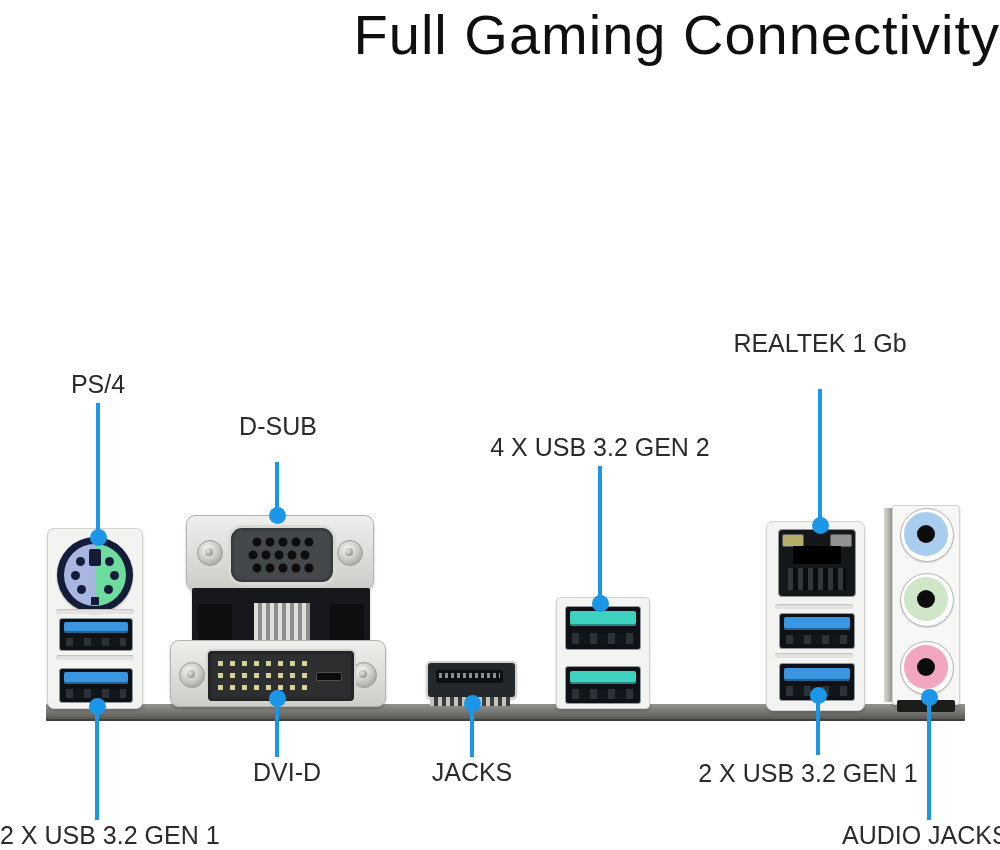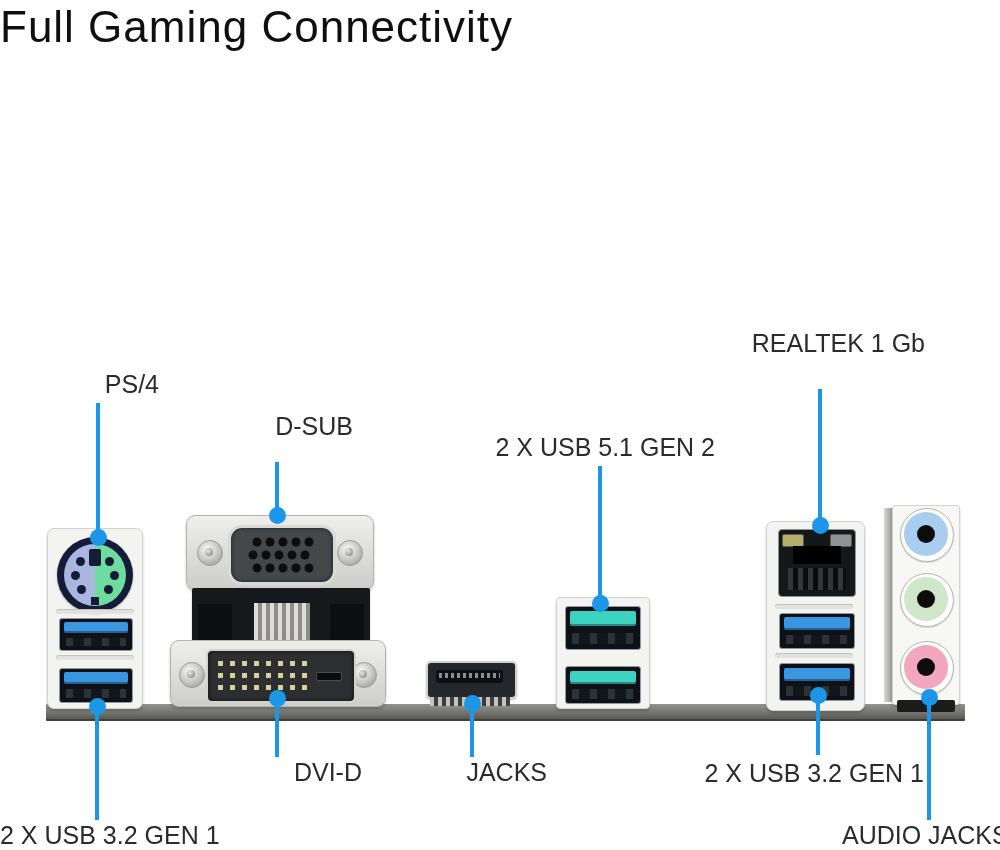--- a/index.html
+++ b/index.html
@@ -2,28 +2,28 @@
 <html style="--callout: #1c97e8; --usb_blue: #3a96e0; --usb_teal: #3ed2c0; --ps2_purple: #a9b6e2; --ps2_green: #6edc9e; --audio_blue: #a8cdef; --audio_green: #cfe6c8; --audio_pink: #f2a6c0; --led_amber: #b3ae68; --led_gray: #909294;"><head>
 <meta charset="utf-8">
 <style>
   html,body{margin:0;padding:0;background:#ffffff;}
   #canvas{
     position:relative;width:1000px;height:850px;background:#ffffff;
     font-family:"Liberation Sans",sans-serif;overflow:hidden;
   }
   
   .title{
-    position:absolute;top:2px;left:0;width:100%;text-align:left;
-    font-size:44px;font-weight:400;letter-spacing:1px;color:#0f0f0f;
+    position:absolute;top:2px;left:0;width:100%;text-align:right;
+    font-size:56px;font-weight:400;letter-spacing:1px;color:#0f0f0f;
   }
   
   .c-line{position:absolute;width:3.5px;background:var(--callout);z-index:5;}
   .c-dot{position:absolute;width:17px;height:17px;border-radius:50%;background:var(--callout);z-index:6;}
   .c-label{
-    position:absolute;text-align:right;font-size:25px;color:#2b2b2b;
+    position:absolute;text-align:center;font-size:25px;color:#2b2b2b;
     line-height:28px;z-index:5;white-space:nowrap;
   }
   
   .board-bar{
     position:absolute;left:46px;top:704px;width:919px;height:15px;z-index:1;
     background:linear-gradient(#929290,#757571 55%,#5a5a55);
     border-bottom:2px solid #403f3b;border-radius:1px;
   }
   
   .block{
@@ -142,21 +142,21 @@
     <div class="c-dot" style="left:90px;top:529px"></div>
   </div>
 
   <div>
     <div class="c-label" style="left:203px;top:412px;width:150px">D-SUB</div>
     <div class="c-line" style="left:275px;top:462px;height:53px"></div>
     <div class="c-dot" style="left:269px;top:507px"></div>
   </div>
 
   <div>
-    <div class="c-label" style="left:485px;top:433px;width:230px">2 X USB 5.1 GEN 2</div>
+    <div class="c-label" style="left:485px;top:433px;width:230px">4 X USB 3.2 GEN 2</div>
     <div class="c-line" style="left:598px;top:466px;height:137px"></div>
     <div class="c-dot" style="left:592px;top:595px"></div>
   </div>
 
   <div>
     <div class="c-label" style="left:715px;top:329px;width:210px">
       <span style="display:block">REALTEK 1 Gb</span>
     </div>
     <div class="c-line" style="left:818px;top:389px;height:136px"></div>
     <div class="c-dot" style="left:812px;top:517px"></div>

